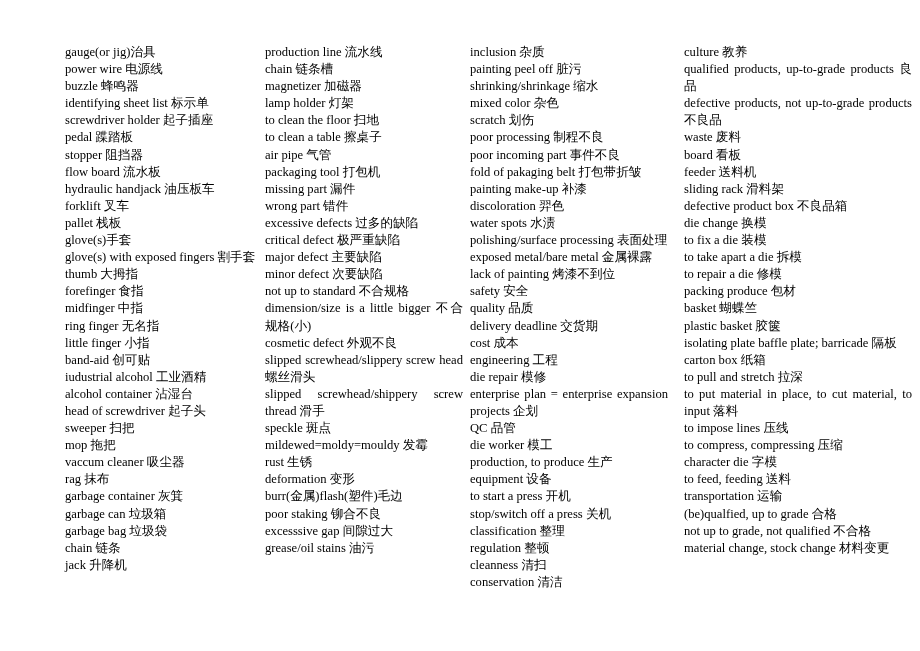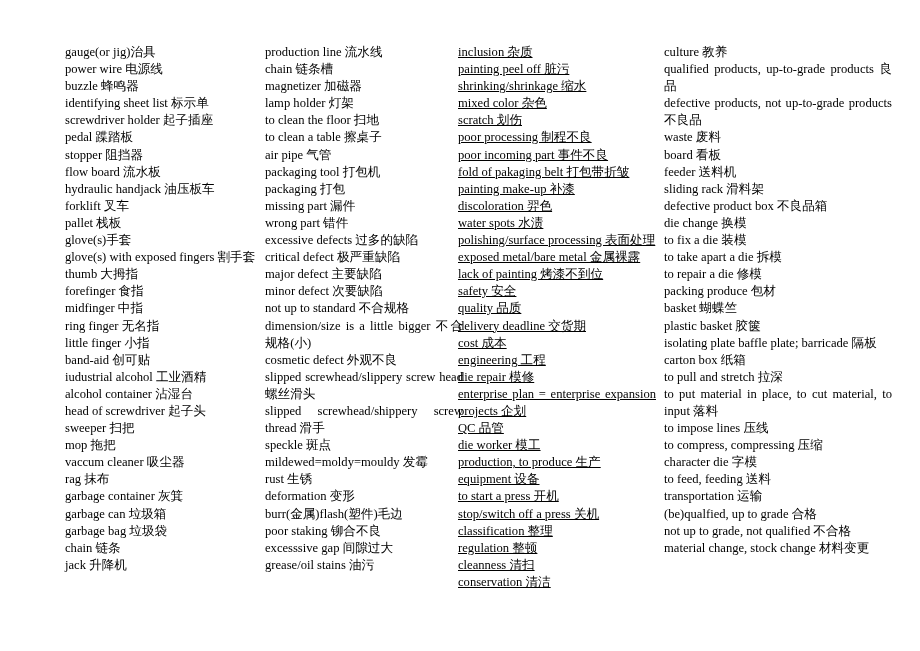--- a/index.html
+++ b/index.html
@@ -36,22 +36,22 @@
     font-size: 12.6px;
     line-height: 17.1px;
     text-align: justify;
     text-justify: inter-word;
     word-spacing: 0;
     -webkit-hyphens: none;
     hyphens: none;
   }
   .col-1 { left: 65px;  width: 196px; }
   .col-2 { left: 265px; width: 198px; }
-  .col-3 { left: 458px; width: 198px; text-decoration: underline; }
-  .col-4 { left: 664px; width: 228px; }
+  .col-3 { left: 470px; width: 198px; }
+  .col-4 { left: 684px; width: 228px; }
 
   .entry {
     display: block;
     margin: 0;
     padding: 0;
     text-align: justify;
     text-justify: inter-word;
   }
   
   .entry.justify-all {
@@ -99,21 +99,20 @@
       </div>
     <div class="column col-2">
         <p class="entry">production line 流水线</p>
         <p class="entry">chain 链条槽</p>
         <p class="entry">magnetizer 加磁器</p>
         <p class="entry">lamp holder 灯架</p>
         <p class="entry">to clean the floor 扫地</p>
         <p class="entry">to clean a table 擦桌子</p>
         <p class="entry">air pipe  气管</p>
         <p class="entry">packaging tool 打包机</p>
-        <p class="entry">packaging 打包</p>
         <p class="entry">missing part 漏件</p>
         <p class="entry">wrong part 错件</p>
         <p class="entry">excessive defects 过多的缺陷</p>
         <p class="entry">critical defect 极严重缺陷</p>
         <p class="entry">major defect 主要缺陷</p>
         <p class="entry">minor defect 次要缺陷</p>
         <p class="entry">not up to standard 不合规格</p>
         <p class="entry">dimension/size is a little bigger 不合规格(小)</p>
         <p class="entry">cosmetic defect 外观不良</p>
         <p class="entry">slipped screwhead/slippery screw head 螺丝滑头</p>

